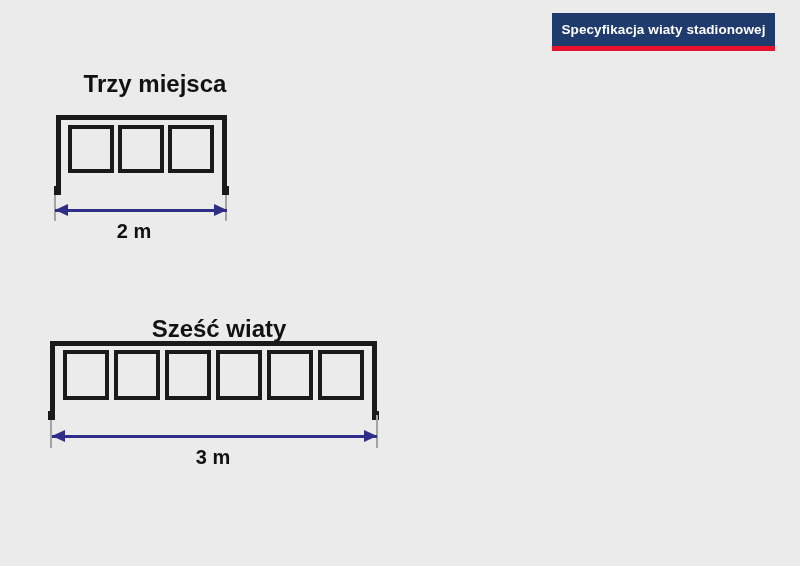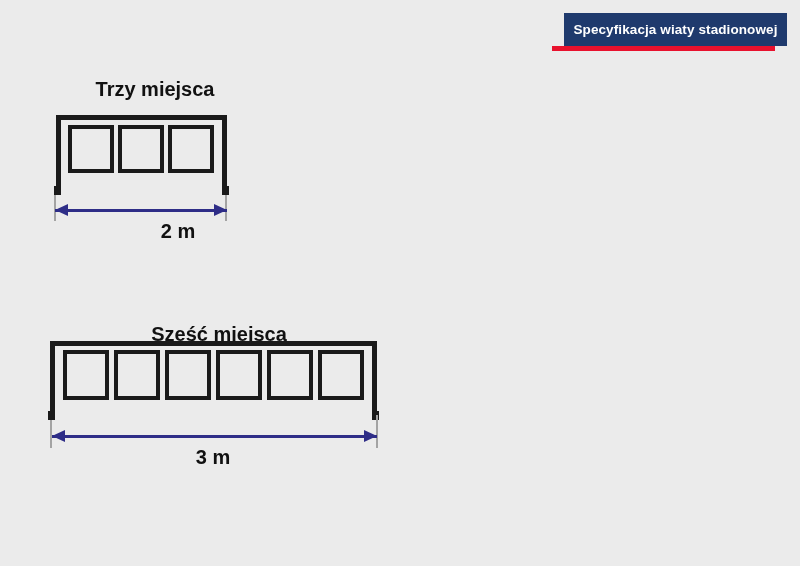--- a/index.html
+++ b/index.html
@@ -14,45 +14,44 @@
     background: var(--page-bg, #ebebeb);
     overflow: hidden;
   }
 
   
   .badge {
     position: absolute;
     left: 552px; top: 13px;
     width: 223px; height: 33px;
     background: var(--badge-bg, #1f3a6d);
-    display: flex; align-items: center; justify-content: center; margin-left: 12px;
+    display: flex; align-items: center; justify-content: center;
   }
   .badge-label {
     color: var(--badge-text, #ffffff);
     font-size: 13.5px;
     font-weight: bold;
     white-space: nowrap;
     letter-spacing: 0.1px;
   }
   .badge-stripe {
     position: absolute;
     left: 552px; top: 46px;
     width: 223px; height: 5px;
     background: var(--badge-stripe, #e8112d);
   }
 
   
   .diagram-title {
     position: absolute;
     transform: translateX(-50%);
-    font-size: 20px;
+    font-size: 24px;
     font-weight: bold;
     color: var(--label, #111);
     white-space: nowrap;
-    margin-top: 8px;
   }
   .dim-label {
     position: absolute;
     transform: translateX(-50%);
     font-size: 20px;
     font-weight: bold;
     color: var(--label, #111);
     white-space: nowrap;
   }
   .roof, .leg, .foot {
@@ -94,21 +93,21 @@
   .d1 .leg.r     { left: 222px; top: 115px; width: 5px;  height: 80px; }
   .d1 .foot.l    { left: 54px;  top: 186px; width: 7px;  height: 9px; }
   .d1 .foot.r    { left: 222px; top: 186px; width: 7px;  height: 9px; }
   .d1 .seats     { left: 68px;  top: 125px; gap: 4px; }
   .d1 .seat      { width: 46px; height: 48px; }
   .d1 .ext-line.l { left: 54px;  top: 195px; height: 26px; }
   .d1 .ext-line.r { left: 225px; top: 195px; height: 26px; }
   .d1 .arrow-line { left: 55px;  top: 209px; width: 172px; }
   .d1 .arrow-head.left  { left: 55px;  top: 204px; }
   .d1 .arrow-head.right { left: 214px; top: 204px; }
-  .d1 .dim-label { left: 134px; top: 220px; margin-left: 44px; }
+  .d1 .dim-label { left: 134px; top: 220px; }
 
   
   .d2 .diagram-title { left: 219px; top: 315px; }
   .d2 .roof      { left: 50px;  top: 341px; width: 327px; height: 5px; }
   .d2 .leg.l     { left: 50px;  top: 341px; width: 5px;  height: 79px; }
   .d2 .leg.r     { left: 372px; top: 341px; width: 5px;  height: 79px; }
   .d2 .foot.l    { left: 48px;  top: 411px; width: 7px;  height: 9px; }
   .d2 .foot.r    { left: 372px; top: 411px; width: 7px;  height: 9px; }
   .d2 .seats     { left: 63px;  top: 350px; gap: 5px; }
   .d2 .seat      { width: 46px; height: 50px; }
@@ -143,21 +142,21 @@
       </div>
     <div class="ext-line l"></div>
     <div class="ext-line r"></div>
     <div class="arrow-line"></div>
     <div class="arrow-head left"></div>
     <div class="arrow-head right"></div>
     <div class="dim-label">2 m</div>
   </div>
 
   <div class="diagram d2">
-    <div class="diagram-title">Sześć miejsca</div>
+    <div class="diagram-title">Sześć wiaty</div>
     <div class="roof"></div>
     <div class="leg l"></div>
     <div class="leg r"></div>
     <div class="foot l"></div>
     <div class="foot r"></div>
     <div class="seats">
         <div class="seat"></div>
         <div class="seat"></div>
         <div class="seat"></div>
         <div class="seat"></div>

